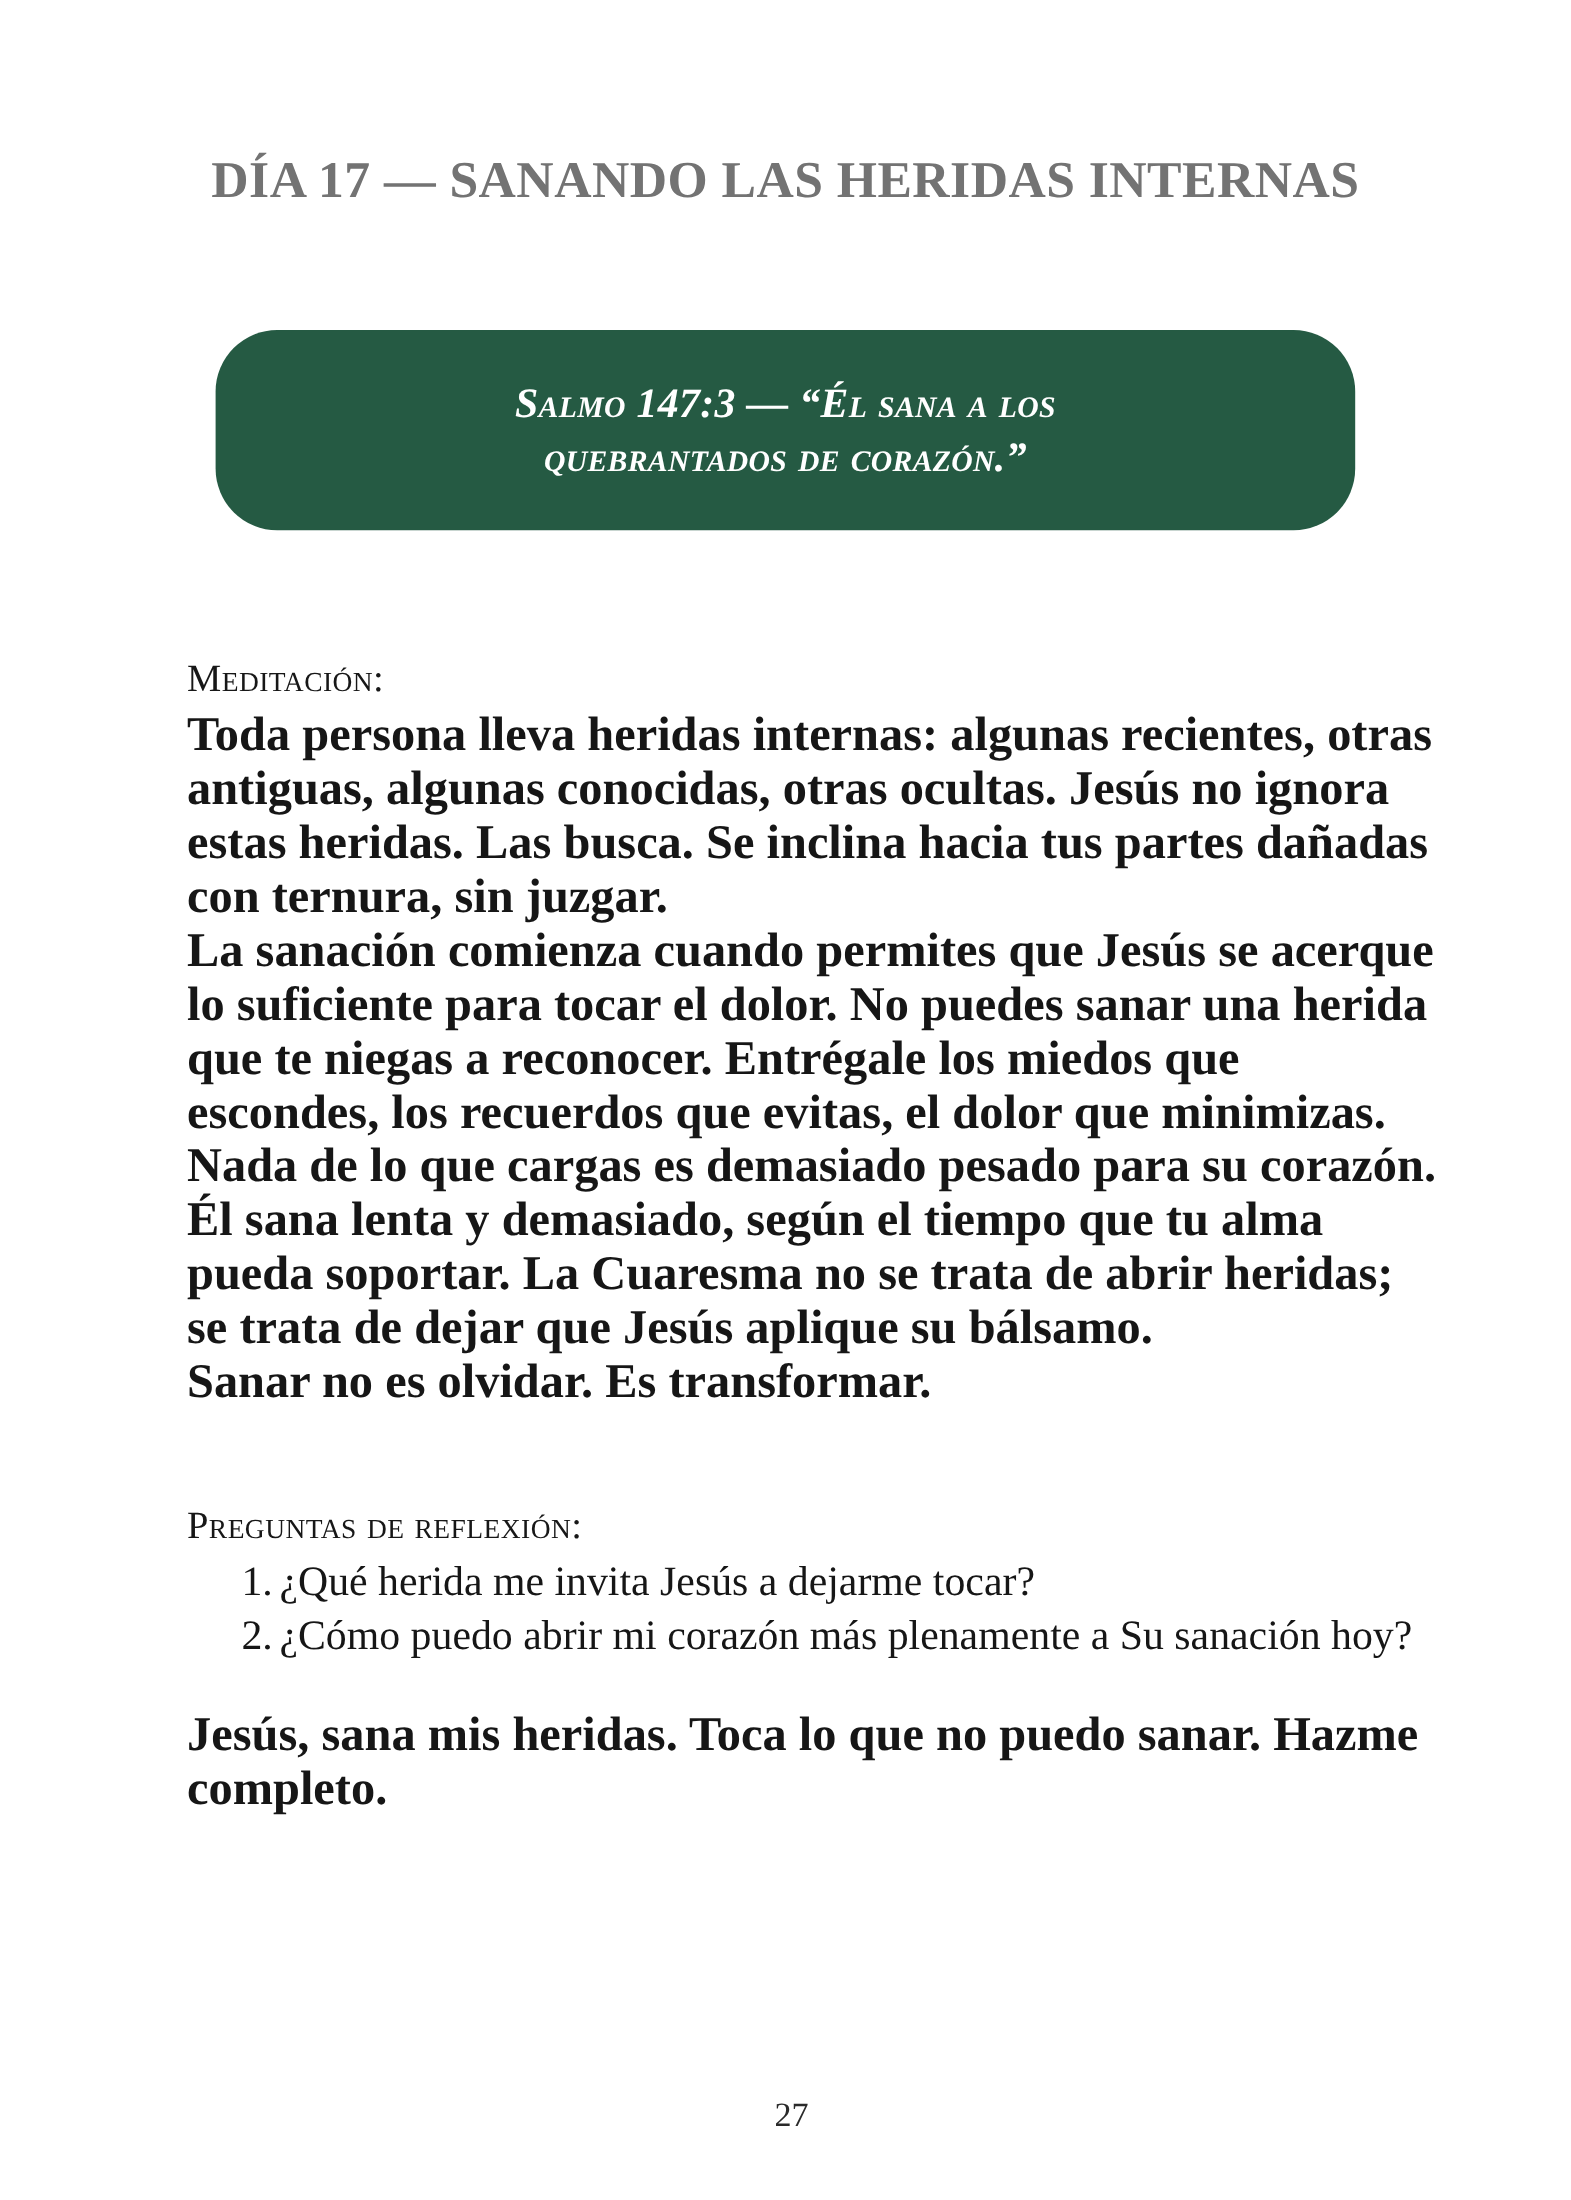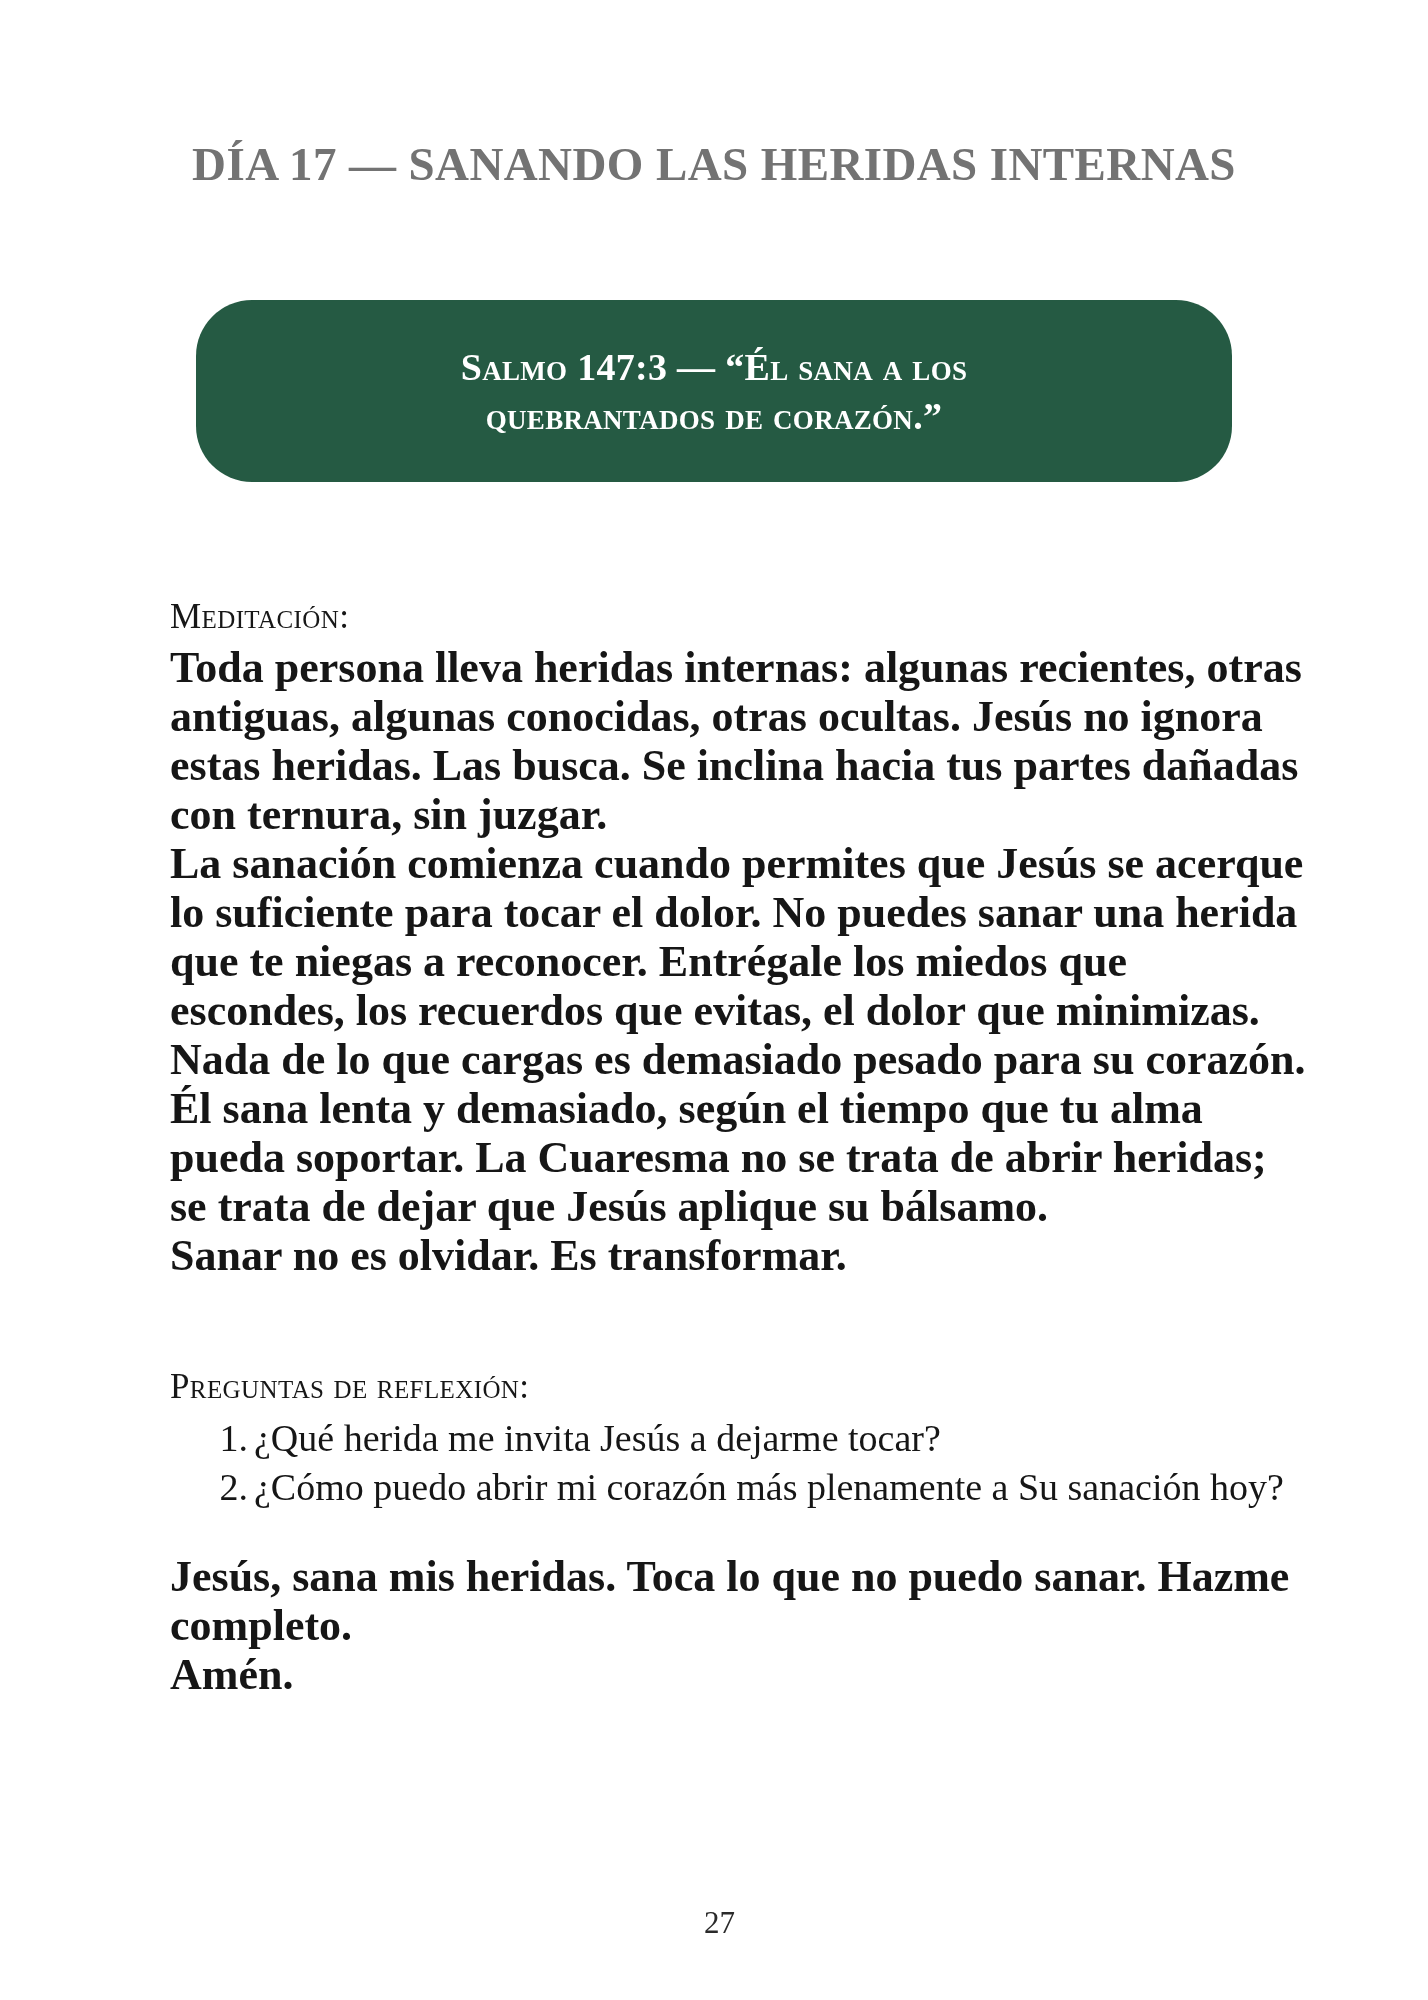--- a/index.html
+++ b/index.html
@@ -48,20 +48,21 @@
     width: 1036px;
     min-height: 182px;
     background: #255a43;
     border-radius: 56px;
     display: flex;
     flex-direction: column;
     align-items: center;
     justify-content: center;
     padding: 24px 40px 22px 40px;
     box-sizing: border-box;
+    font-style: italic;
   }
   .verse-line {
     color: #ffffff;
     font-family: "Liberation Serif", "DejaVu Serif", serif;
     font-weight: 700;
     font-variant: small-caps;
     font-size: 38px;
     line-height: 1.30;
     letter-spacing: 0.3px;
     text-align: center;
@@ -164,18 +165,17 @@
 
     <ol class="questions">
       <li>¿Qué herida me invita Jesús a dejarme tocar?</li>
       <li>¿Cómo puedo abrir mi corazón más plenamente a Su sanación hoy?</li>
     </ol>
 
     <div class="gap-m"></div>
 
 
     <p class="body-par">Jesús, sana mis heridas. Toca lo que no puedo sanar. Hazme completo.</p>
-    <p class="body-par">Amén.</p>
   </div>
 
   <div class="folio">27</div>
 
 </div>
 
 </body></html>

